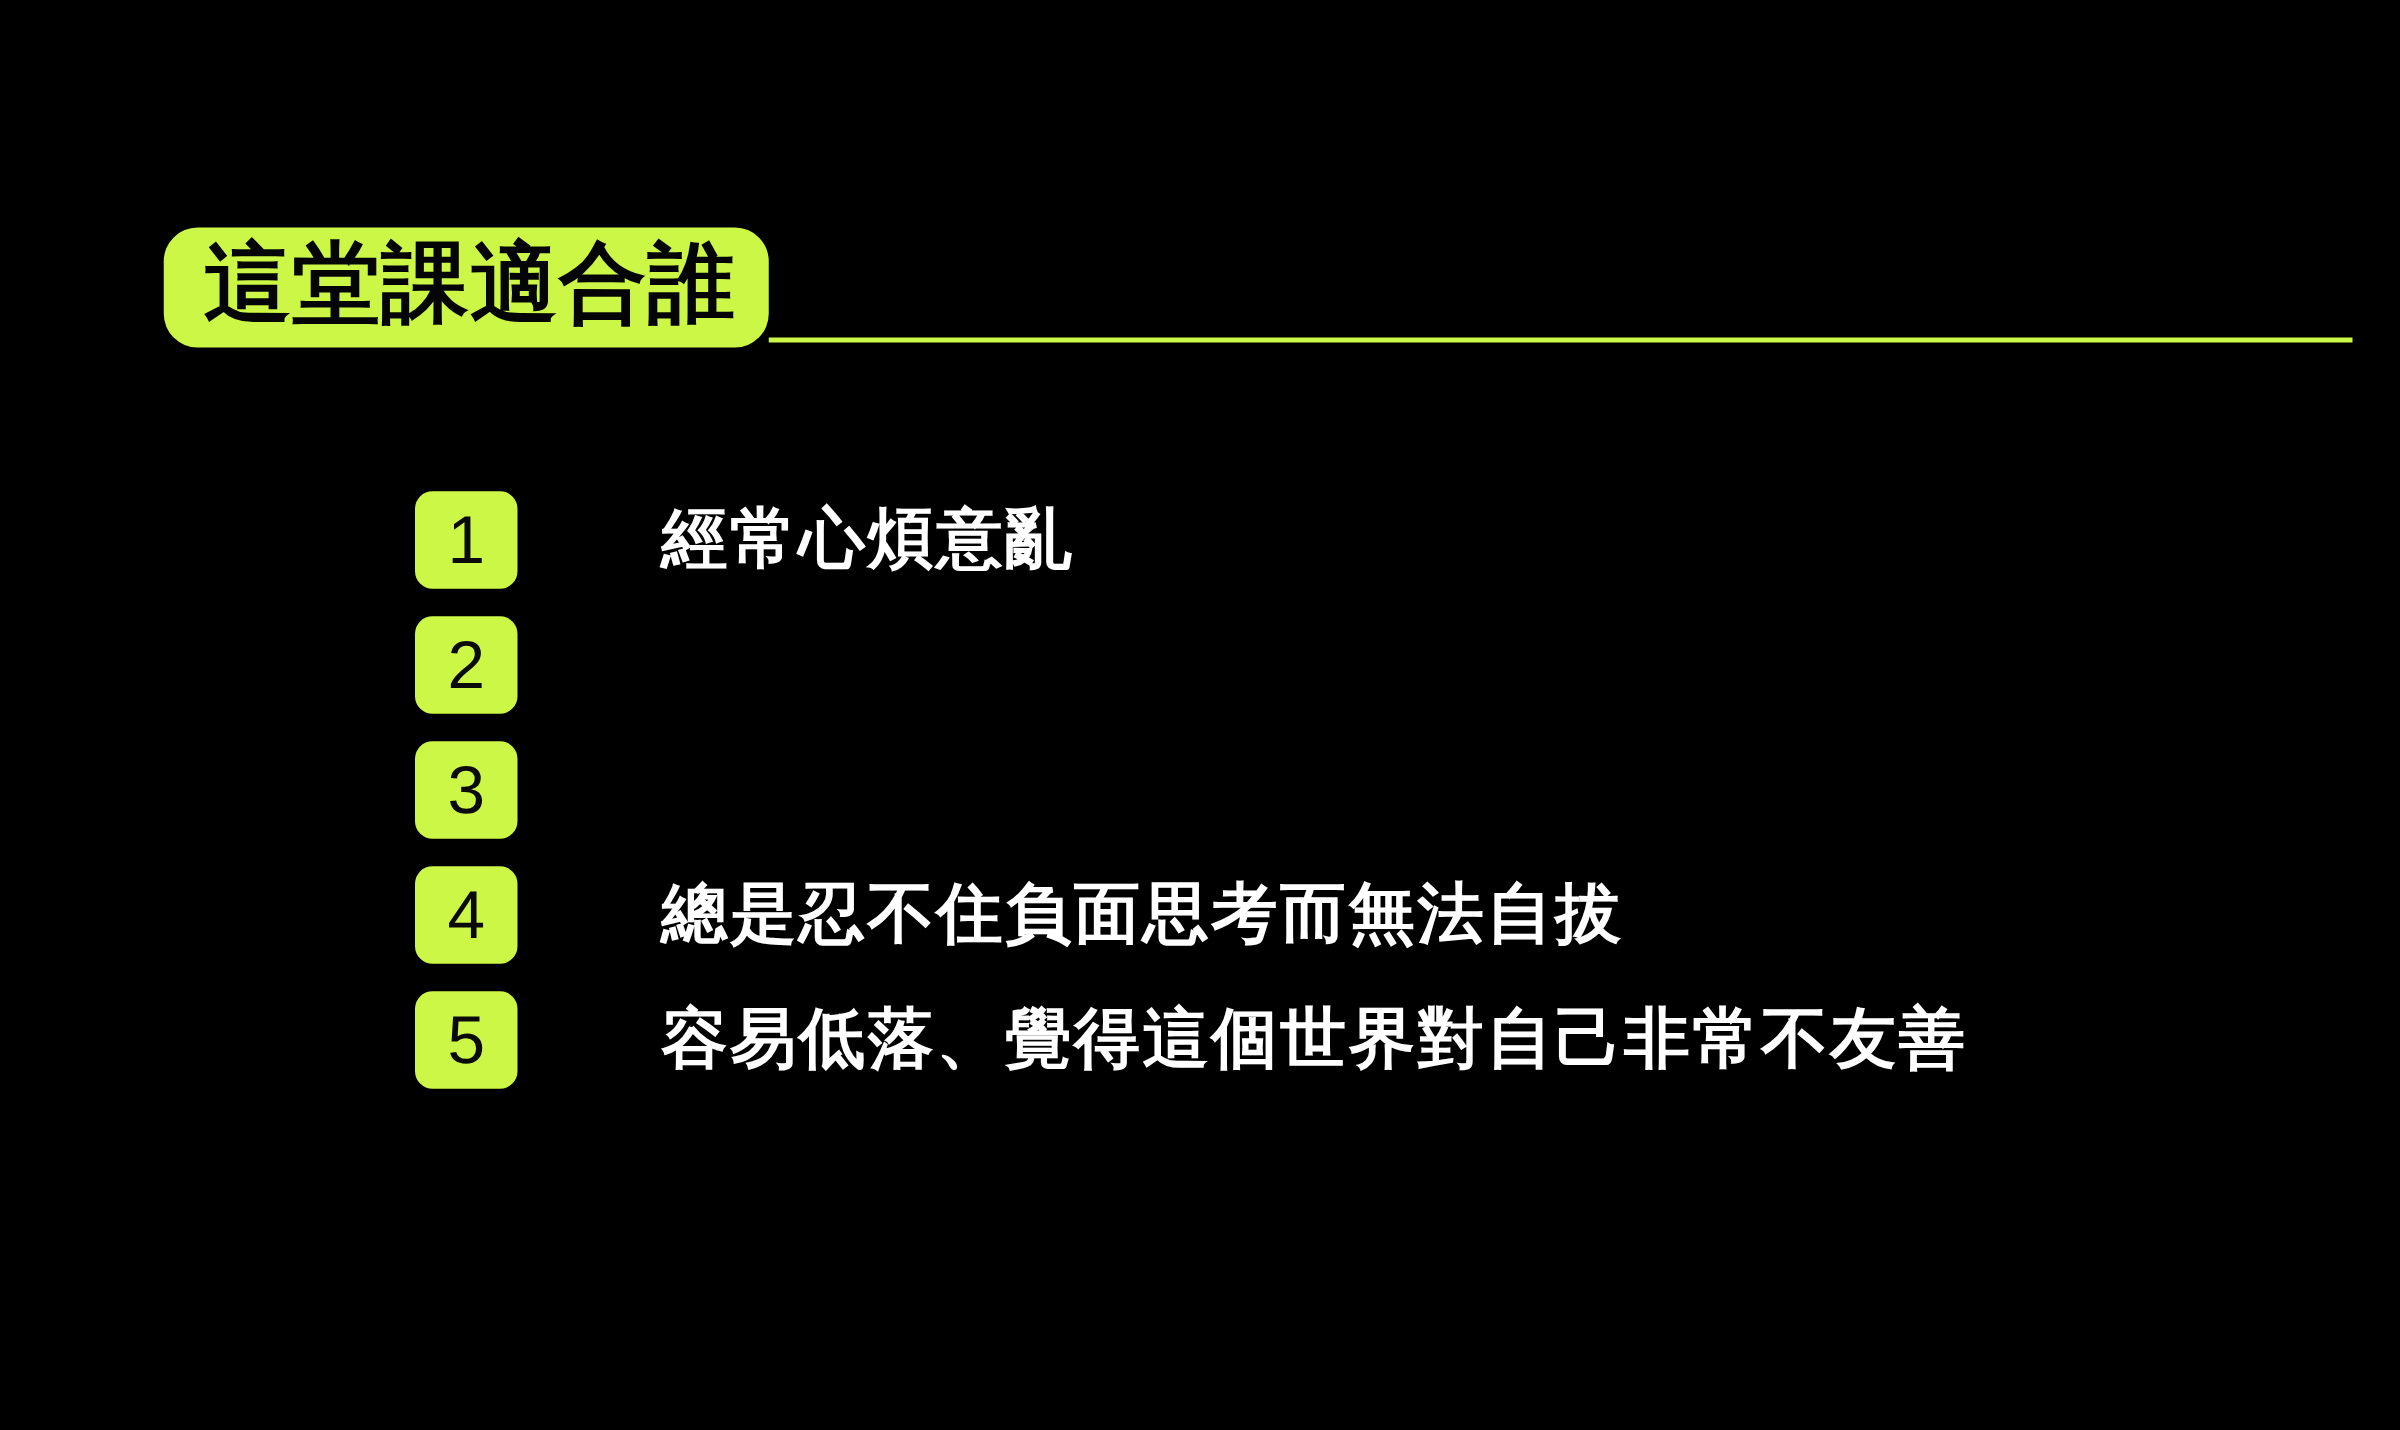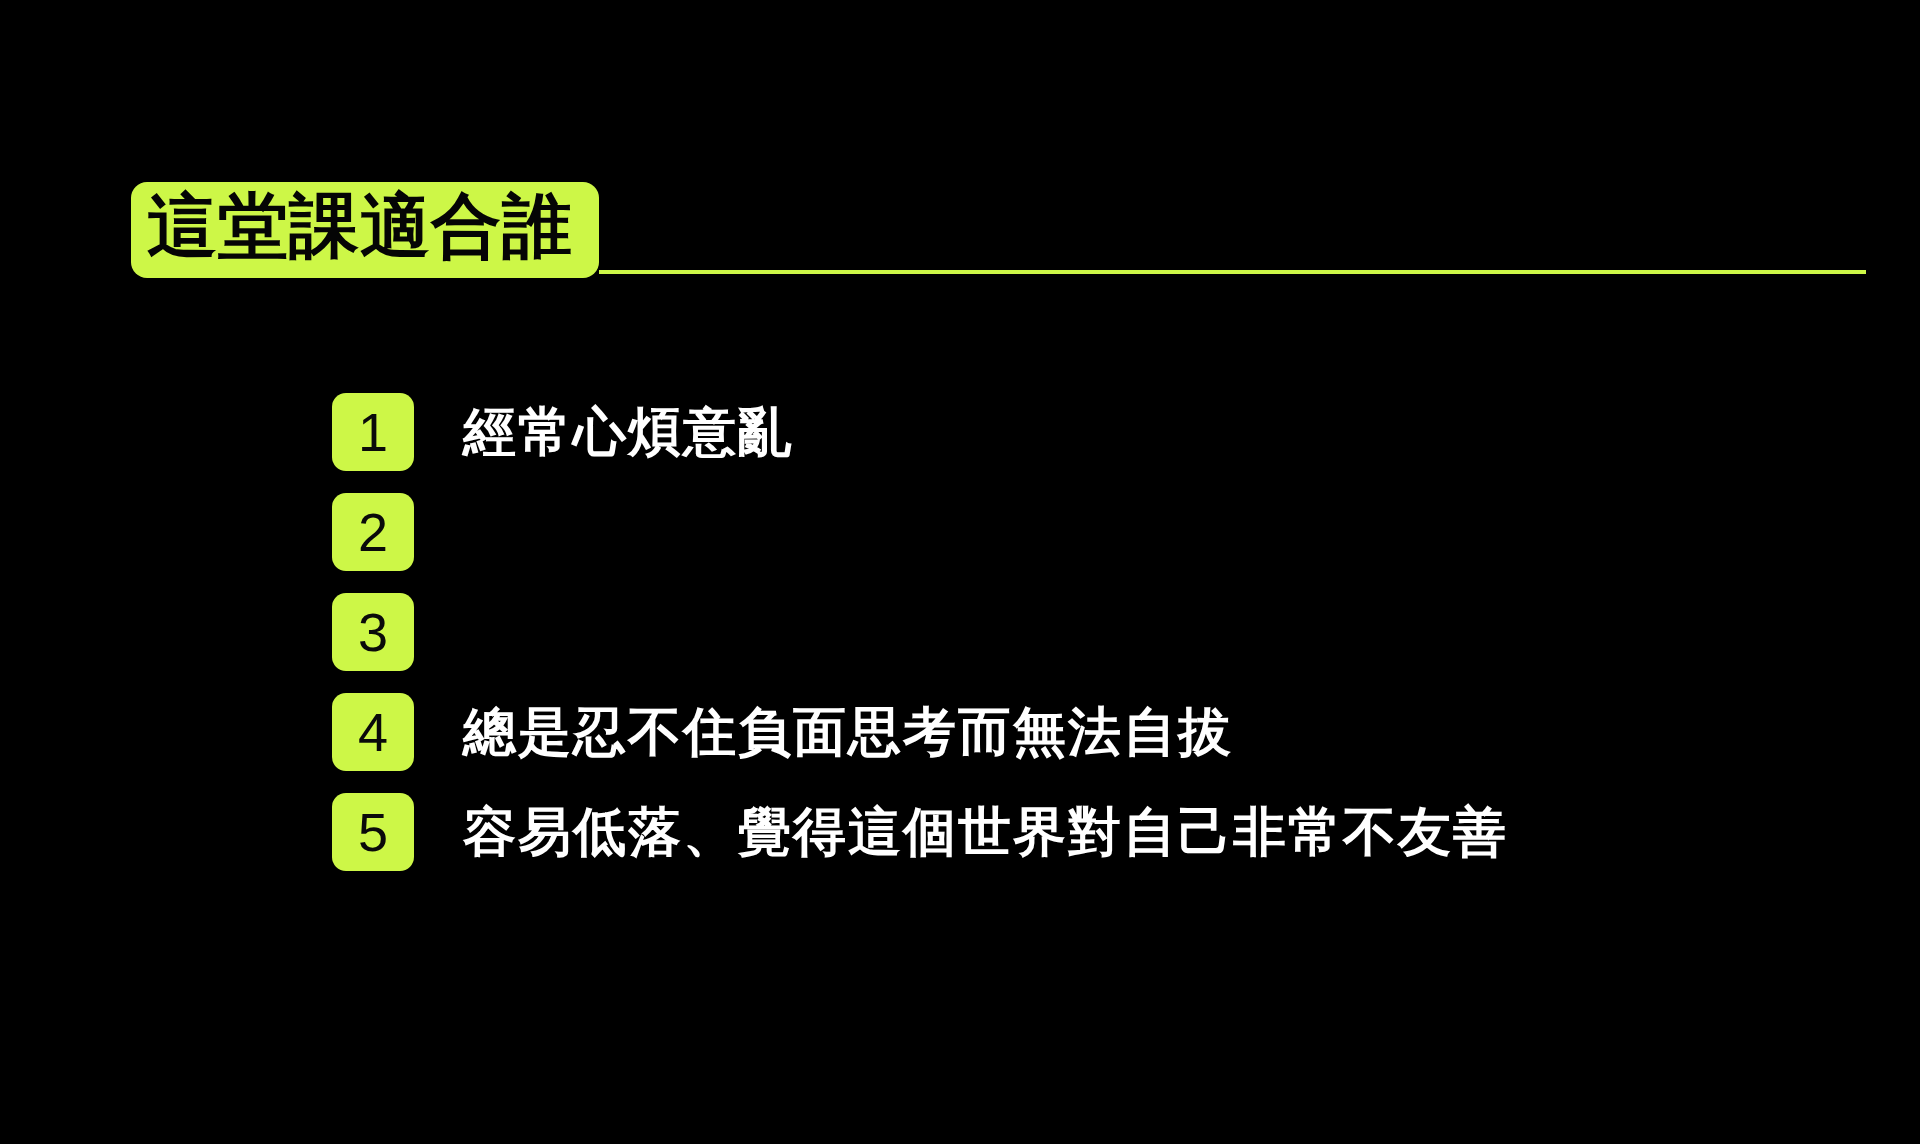--- a/index.html
+++ b/index.html
@@ -28,22 +28,22 @@
     left: 131px;
     top: 172px;
     display: flex;
     align-items: center;
     width: 1660px;
     height: 116px;
   }
 
   .title-badge {
     background: #cdf747;
-    border-radius: 16px;
-    padding: 10px 26px 18px 16px;
+    border-radius: 27px;
+    padding: 10px 26px 18px 32px;
     display: flex;
     align-items: center;
     justify-content: center;
     height: 96px;
     box-sizing: border-box;
   }
 
   .title-badge-text {
     color: #050505;
     font-size: 70px;
@@ -98,21 +98,21 @@
     line-height: 54px;
     font-family: "Liberation Sans", "DejaVu Sans", sans-serif;
   }
 
   .item-text {
     color: #ffffff;
     font-size: 53px;
     font-weight: 700;
     line-height: 62px;
     letter-spacing: 2px;
-    margin-left: 49px;
+    margin-left: 115px;
     white-space: nowrap;
     font-family: "Liberation Sans", "DejaVu Sans", sans-serif;
   }
 </style>
 </head>
 <body>
 
 <div class="slide">
 
   <div class="title-row">

